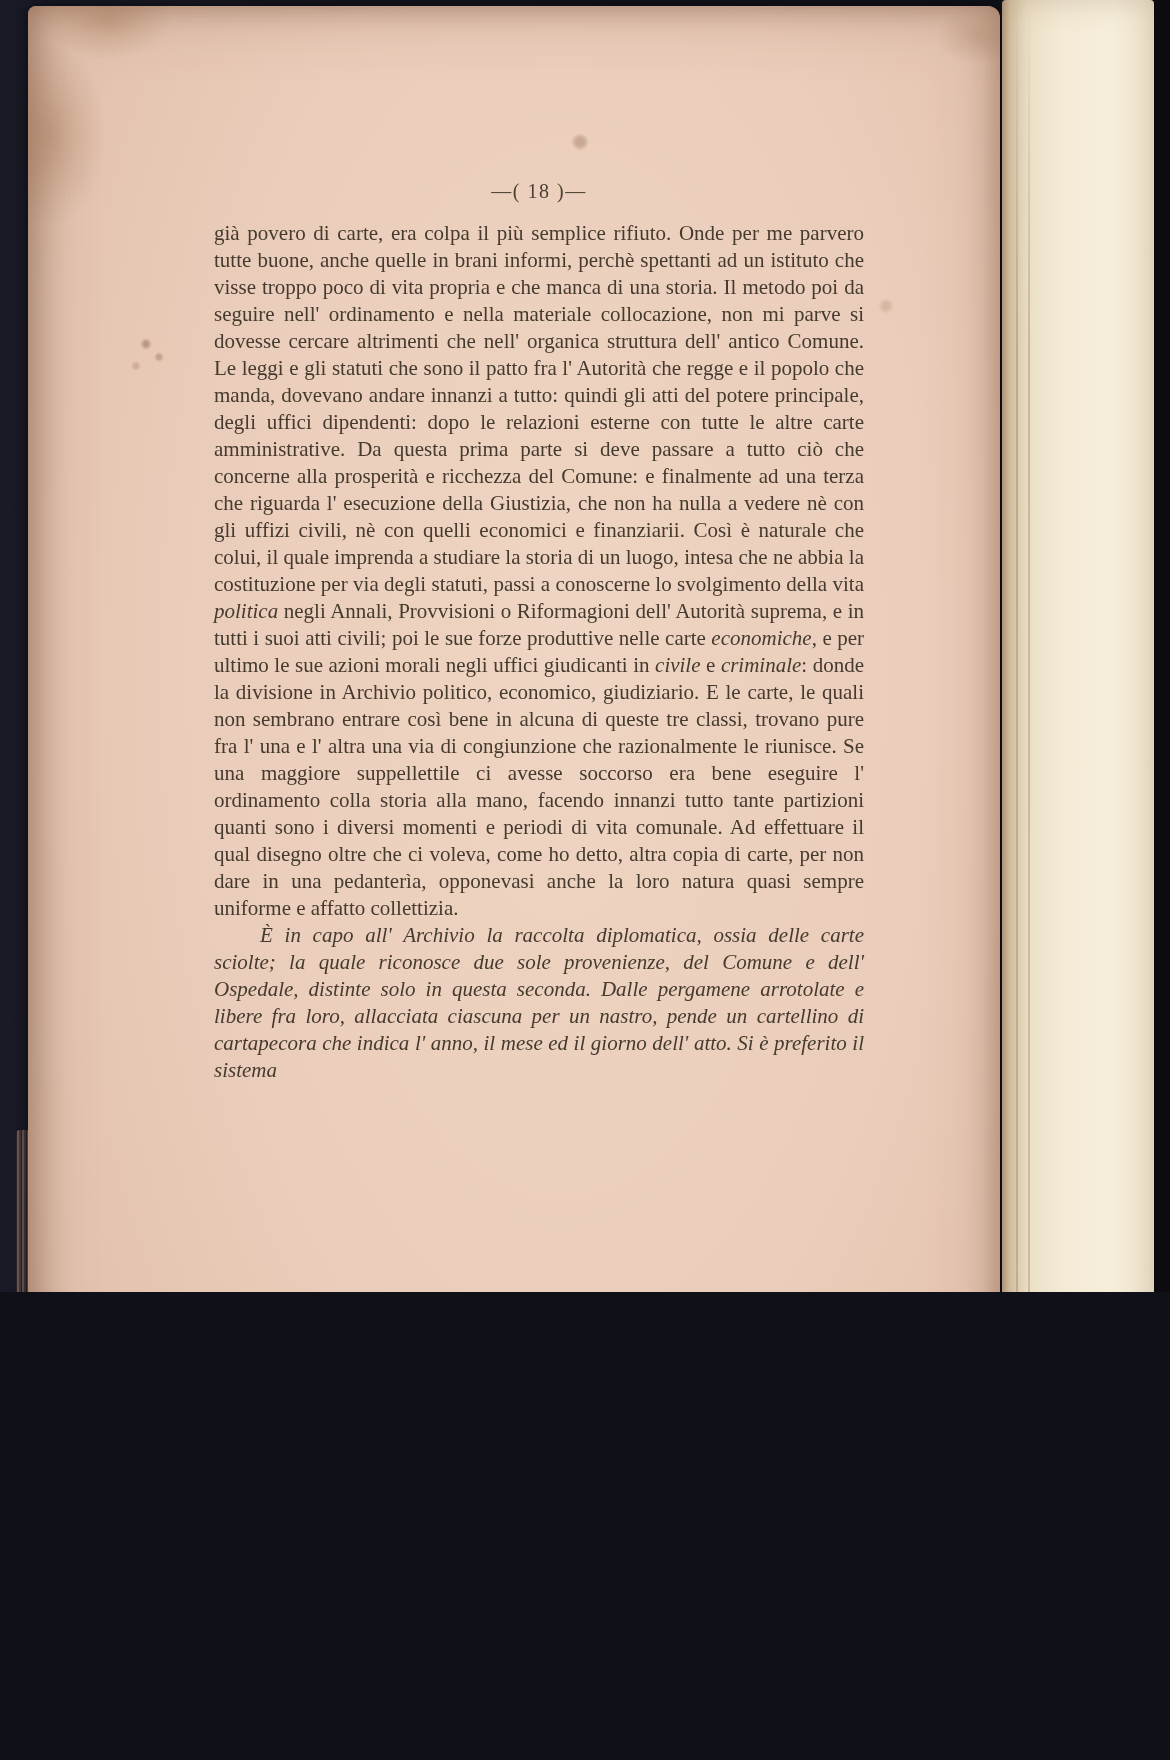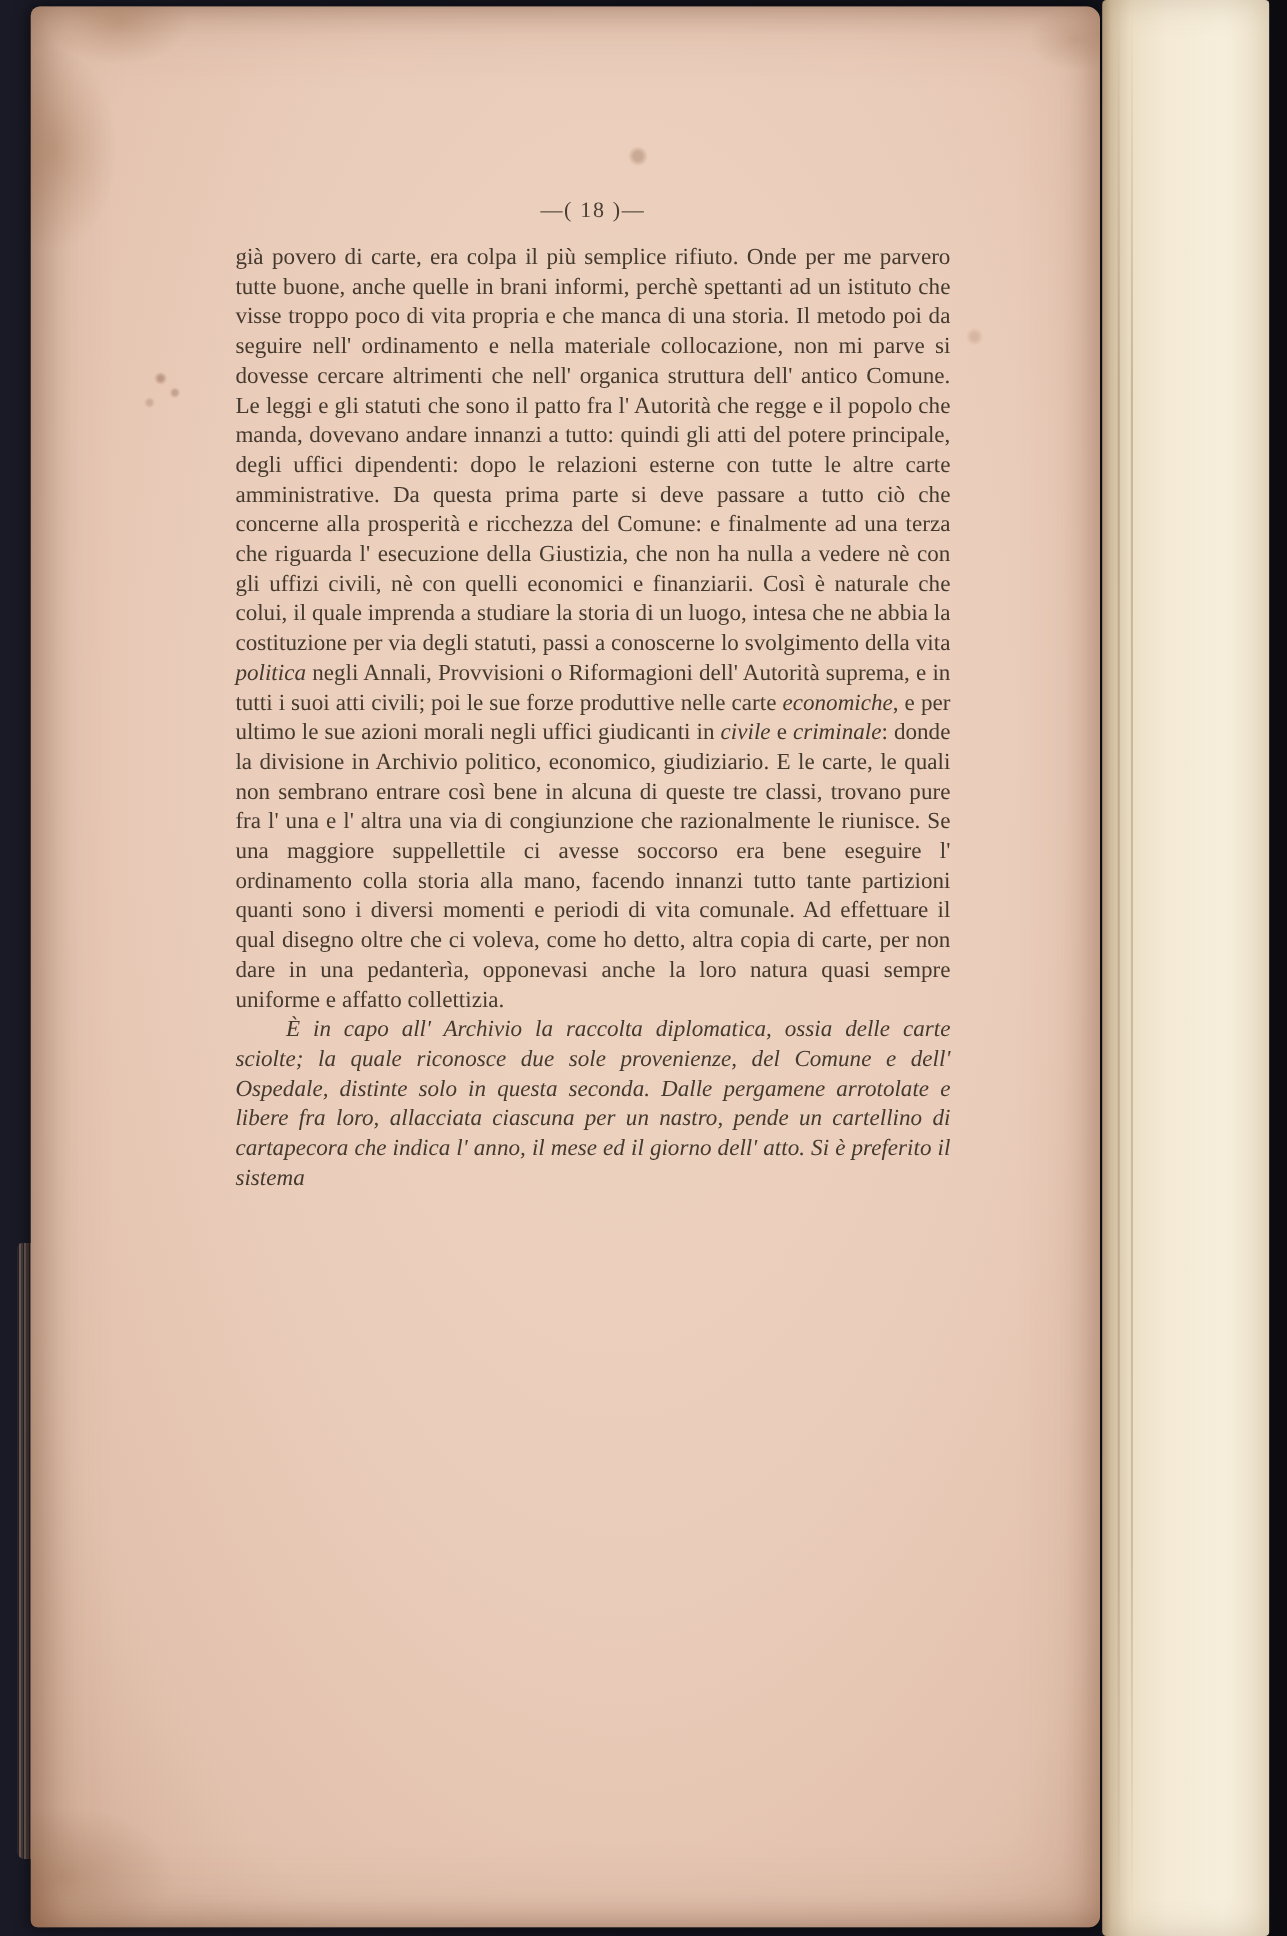--- a/index.html
+++ b/index.html
@@ -1,19 +1,19 @@
 <!DOCTYPE html>
 <html><head>
 <meta charset="utf-8">
 <title>Scanned book page</title>
 <style>
   html,body{margin:0;padding:0;background:#101018;}
   .scene{
     position:relative;
-    width:1170px;height:1760px;
+    width:1170px;height:1292px;
     overflow:hidden;
     background:linear-gradient(90deg,#1a1a26 0%,#14141e 40%,#101018 100%);
     font-family:"Liberation Serif","DejaVu Serif",serif;
   }
   
   .page{
     position:absolute;
     left:28px;top:6px;
     width:972px;height:1746px;
     border-radius:8px 12px 10px 6px;

